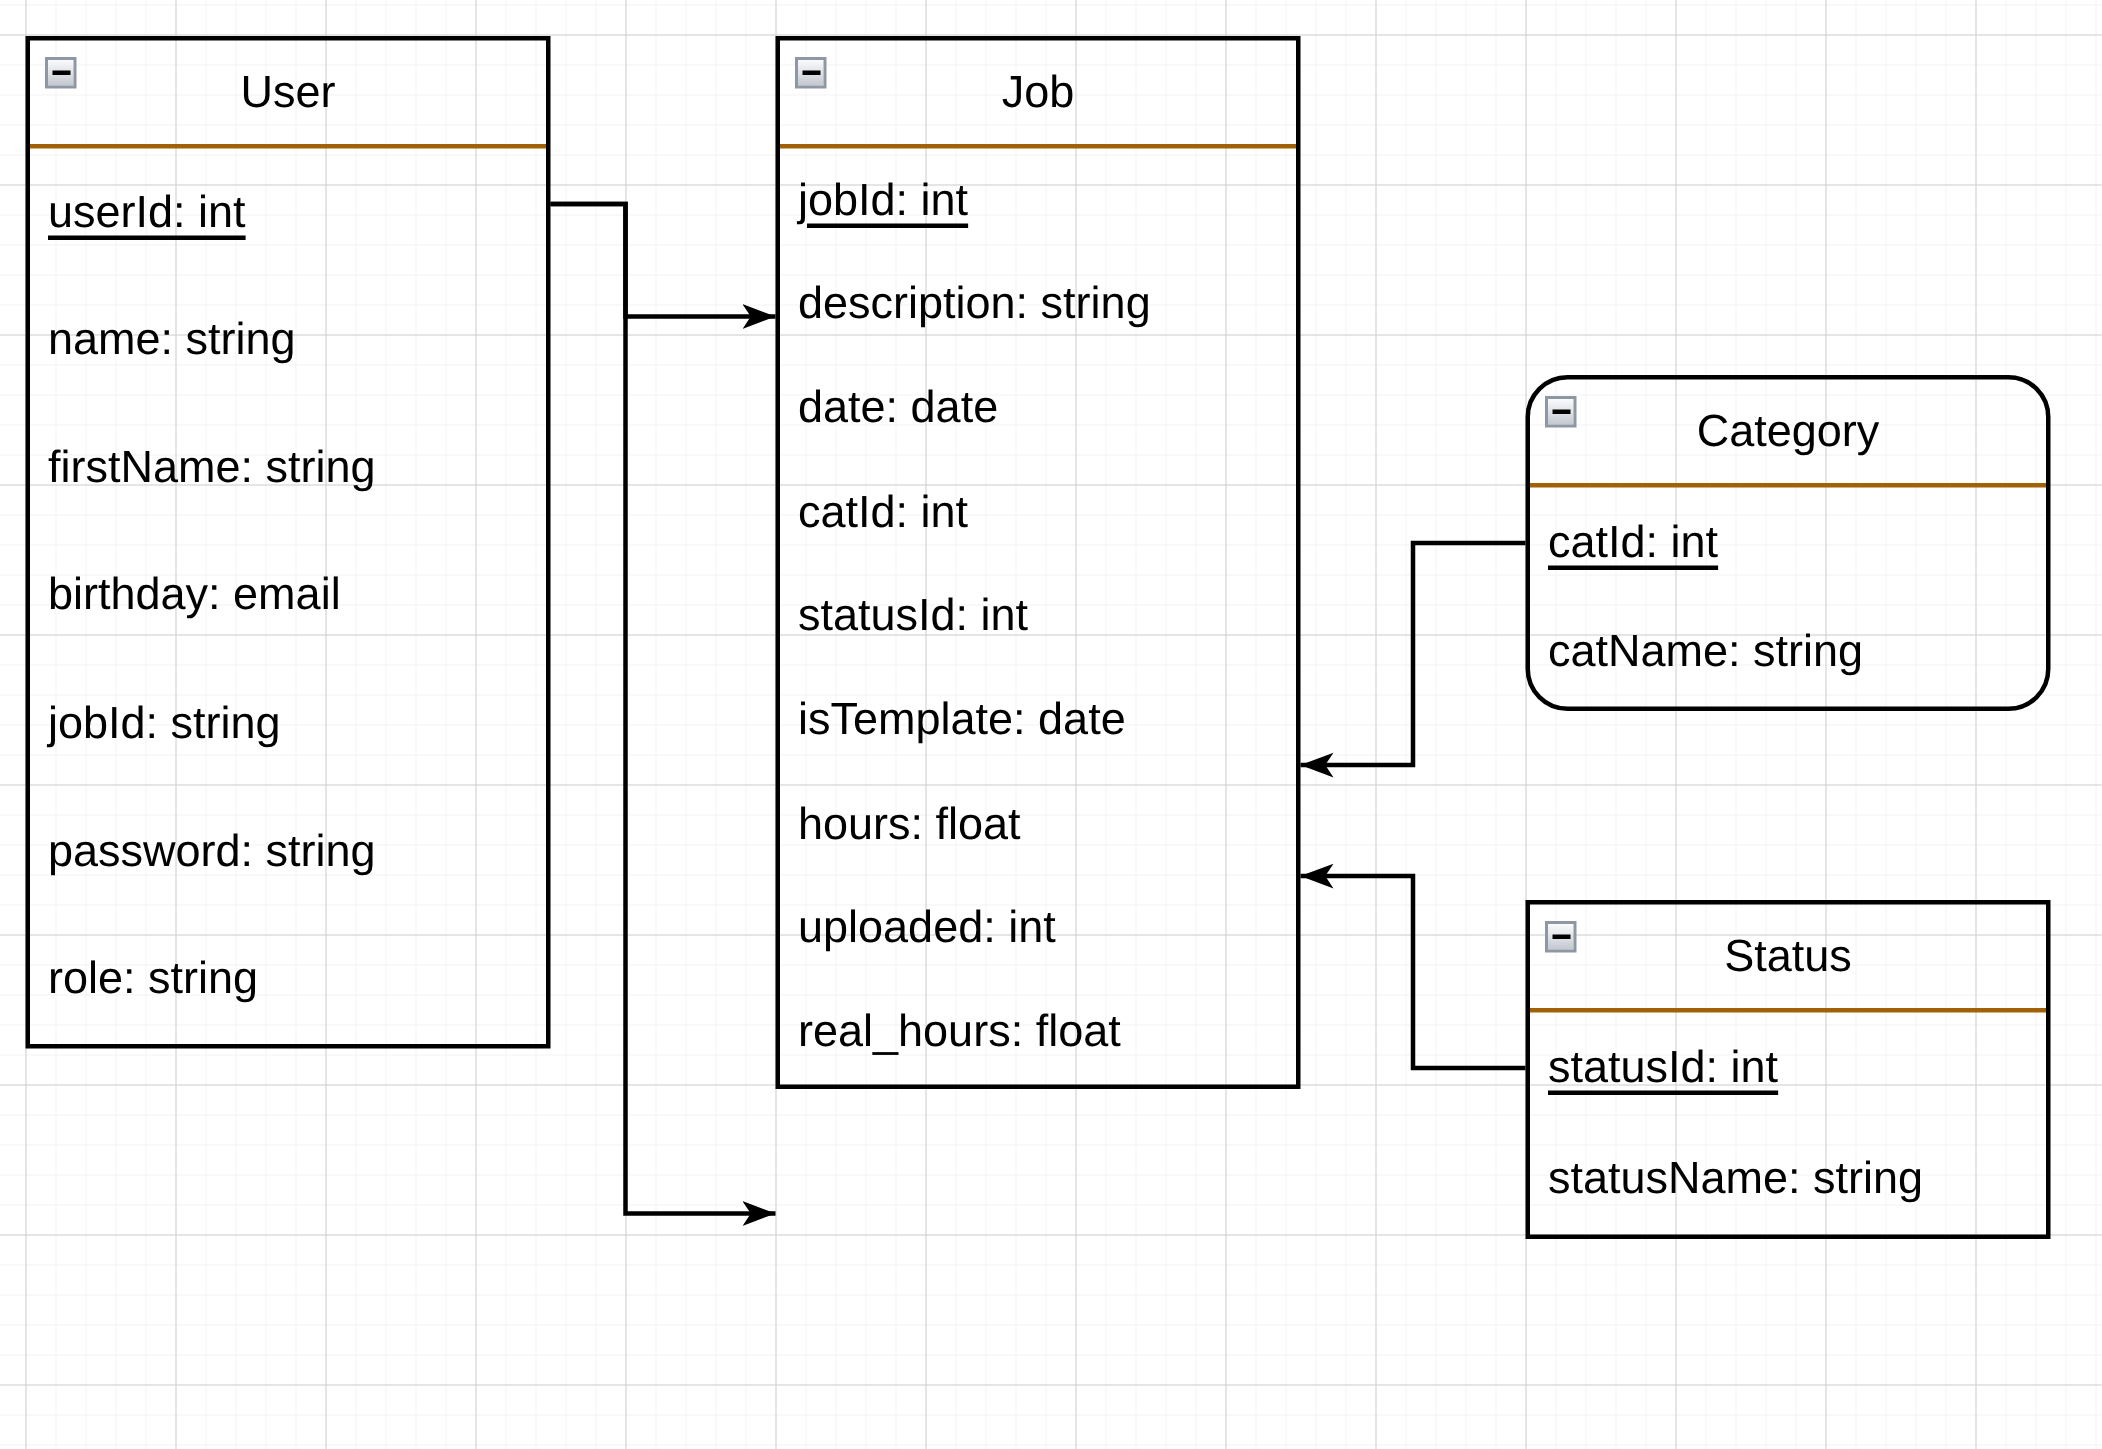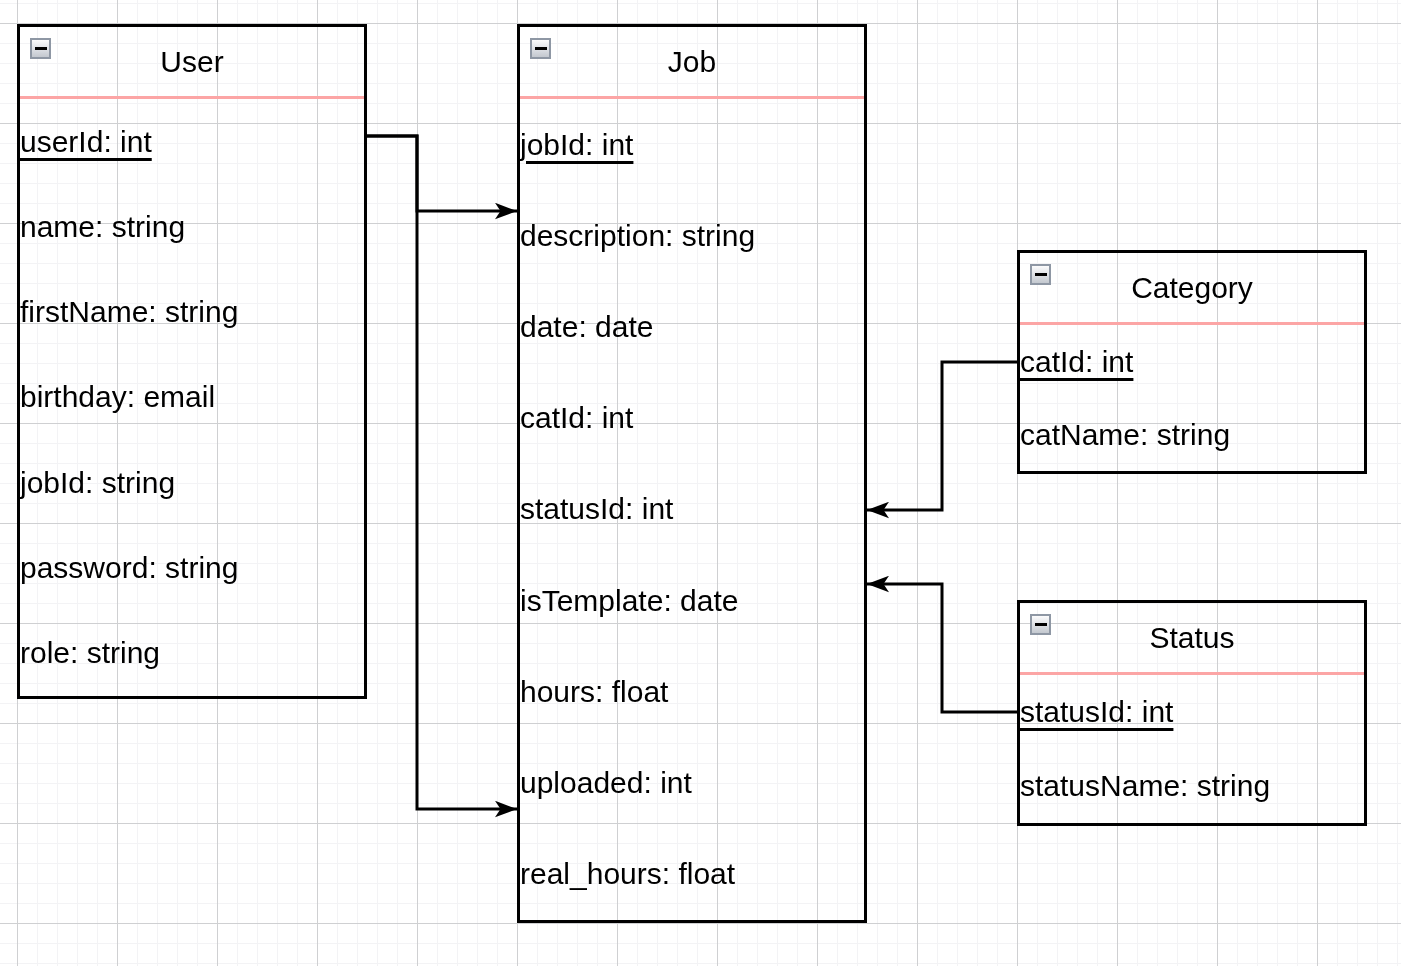--- a/index.html
+++ b/index.html
@@ -27,29 +27,29 @@
   .entity {
     position: absolute;
     box-sizing: border-box;
     border: 3px solid #000;
     background: transparent; 
     display: flex;
     flex-direction: column;
     font-size: 30px;
   }
   .entity-user     { left: 17px;   top: 24px;  width: 350px; height: 675px; }
-  .entity-job      { left: 517px;  top: 24px;  width: 350px; height: 899px; }
-  .entity-category { left: 1017px; top: 250px; width: 350px; height: 224px; }
+  .entity-job      { left: 517px;  top: 24px;  width: 350px; height: 702px; }
+  .entity-category { left: 1017px; top: 250px; width: 350px; height: 224px; border-radius: 28px; }
   .entity-status   { left: 1017px; top: 600px; width: 350px; height: 226px; }
 
   .entity-header {
     position: relative;
     height: 69px;
     flex: 0 0 69px;
-    border-bottom: 3px solid #fca5a5;
+    border-bottom: 3px solid #a16207;
     display: flex;
     align-items: center;
     justify-content: center;
   }
   .entity-title { line-height: 1; }
 
   .collapse-btn {
     position: absolute;
     left: 10px;
     top: 11px;
@@ -73,20 +73,21 @@
 
   .entity-fields {
     flex: 1 1 auto;
     display: flex;
     flex-direction: column;
   }
   .field-row {
     flex: 1 1 0;
     display: flex;
     align-items: center;
+    padding-left: 12px;
     line-height: 1;
     white-space: nowrap;
   }
   .field-row.pk .field-label {
     text-decoration: underline;
     text-decoration-thickness: 3px;
     text-underline-offset: 6px;
   }
 
   .connector-layer {

